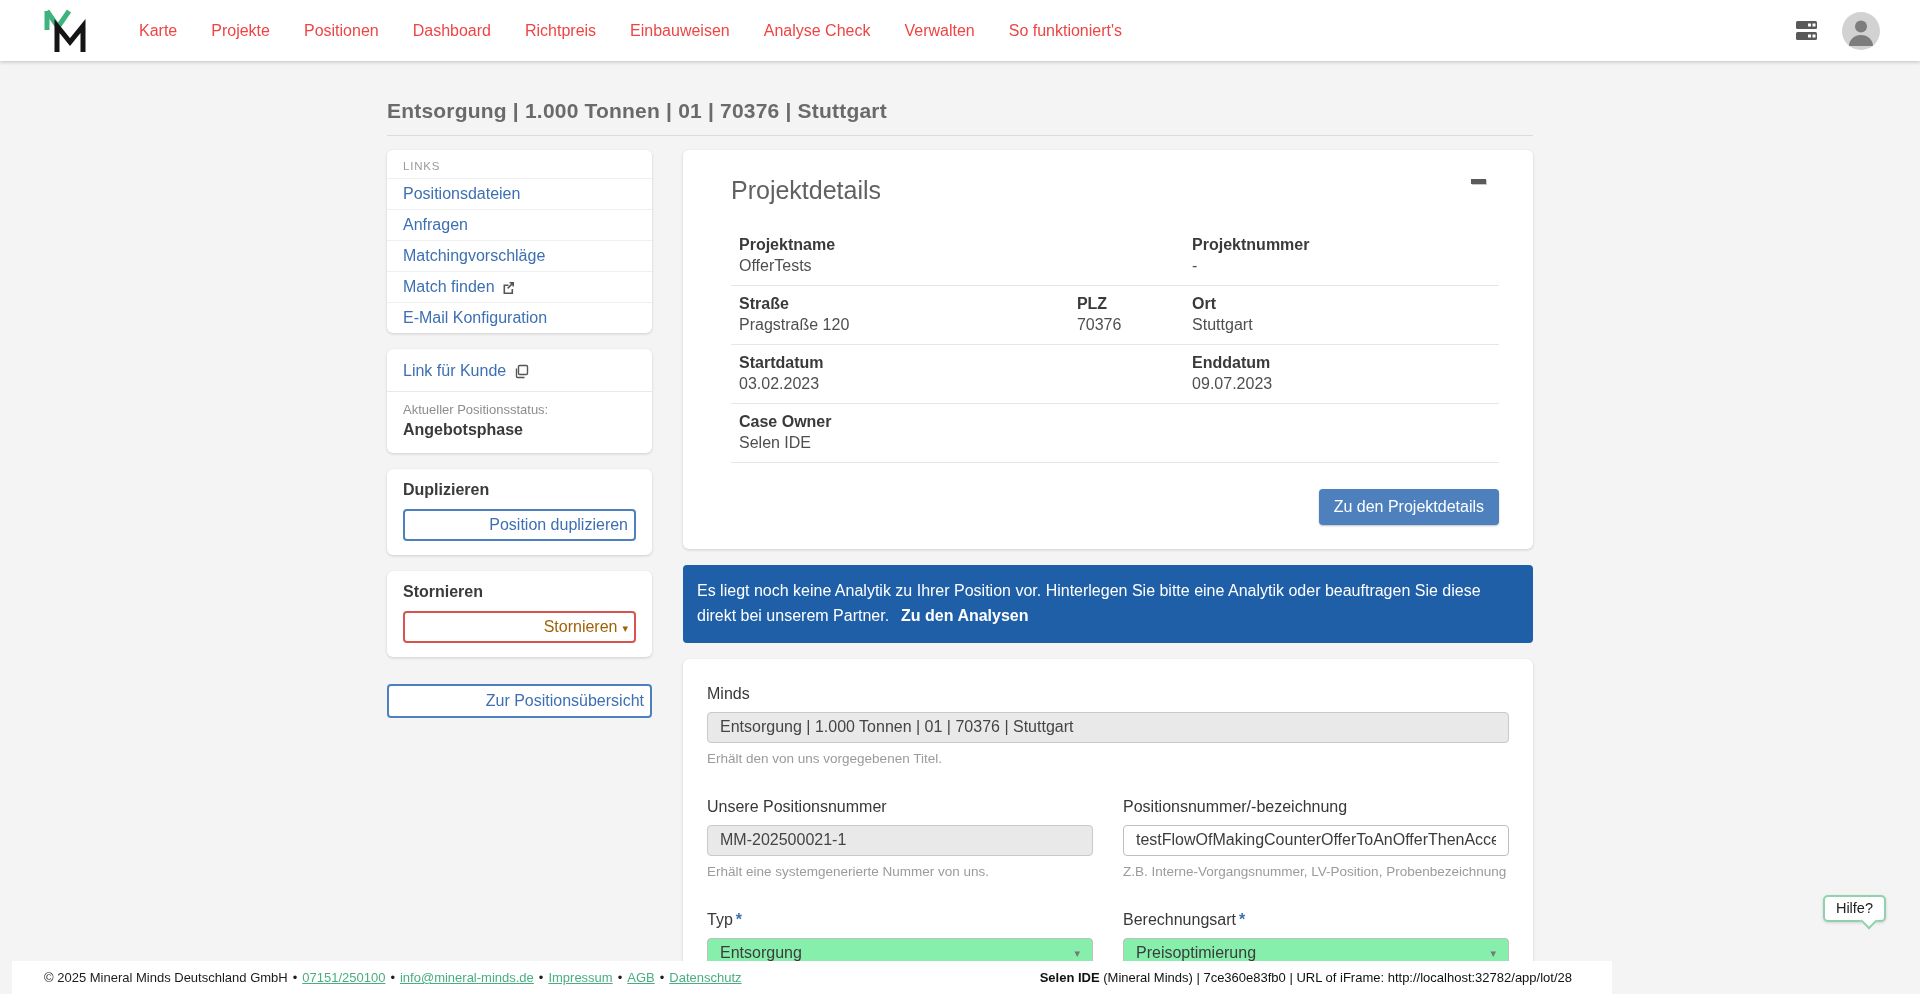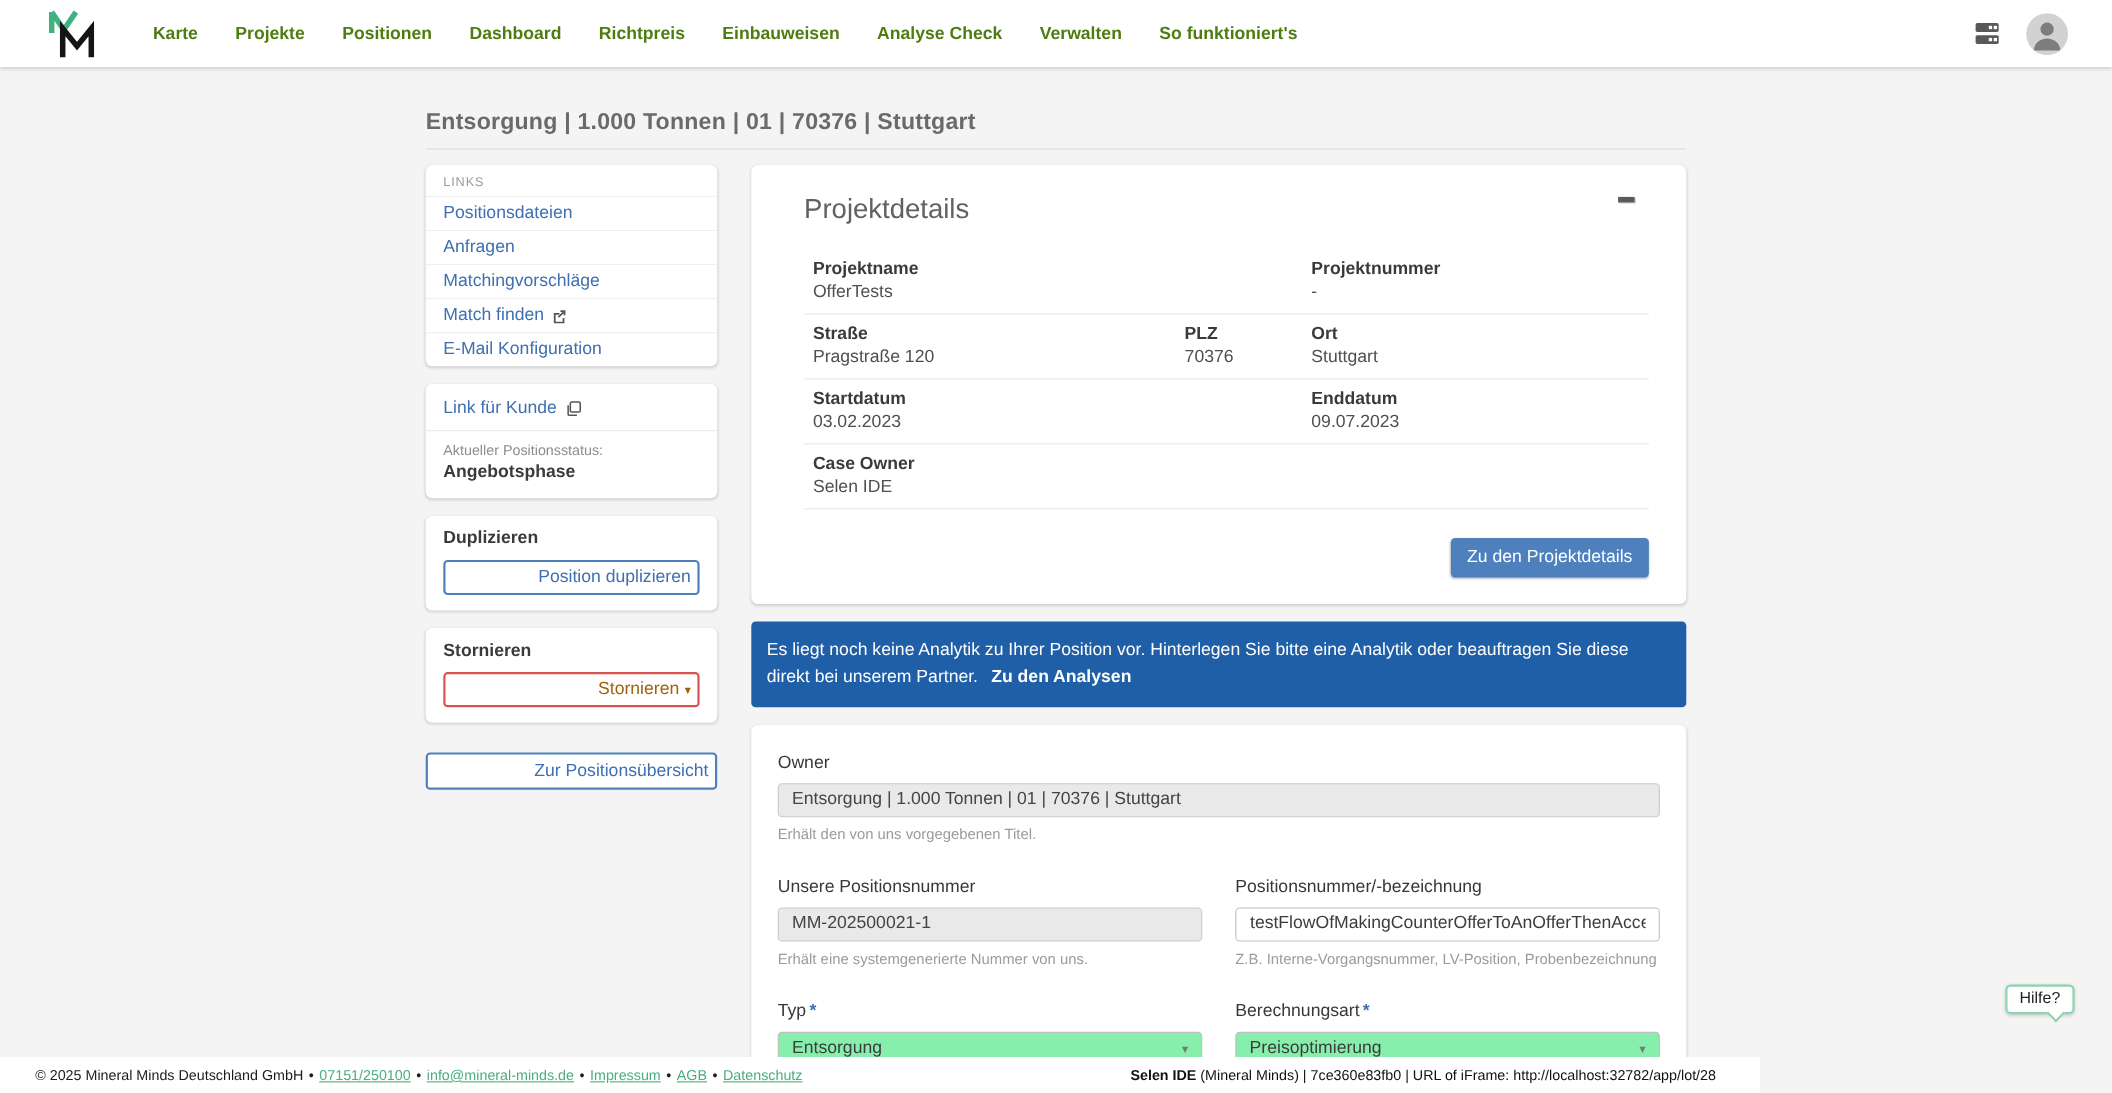--- a/index.html
+++ b/index.html
@@ -14,21 +14,21 @@
   .navbar {
     height: 61px; background: #fff;
     box-shadow: 0 1px 4px rgba(0,0,0,.22);
     display: flex; align-items: center;
     padding: 0 40px 0 43px;
     position: relative; z-index: 20;
   }
   .logo { width: 44px; height: 46px; margin-right: 52px; display: block; }
   .nav-items { display: flex; align-items: center; }
   .nav-item {
-    font-size: 16px; font-weight: 700; color: #4d7c0f;
+    font-size: 16px; font-weight: 400; color: #ef4444;
     text-decoration: none; margin-right: 34px; white-space: nowrap;
     cursor: pointer;
   }
   .nav-spacer { flex: 1; }
   .nav-icon-btn { background: none; border: none; cursor: pointer; display: flex; align-items: center; margin-left: 22px; }
   .avatar-circle {
     width: 38px; height: 38px; border-radius: 50%;
     background: #d2d2d2; overflow: hidden; display: flex; align-items: center; justify-content: center;
   }
   
@@ -119,21 +119,21 @@
   .help-text { font-size: 13.5px; color: #9b9b9b; margin-top: 8px; }
   .form-row { margin-top: 32px; display: grid; grid-template-columns: 1fr 1fr; column-gap: 30px; }
   .select-box {
     width: 100%; height: 31px; border: 1px solid #bfbfbf; border-radius: 4px;
     background: #86efac; display: flex; align-items: center; justify-content: space-between;
     padding: 0 12px; font-size: 16px; color: #3c3c3c; cursor: pointer;
   }
   .select-caret { font-size: 11px; color: #777; }
   
   .footer {
-    position: fixed; left: 0; bottom: 0; width: 1600px; height: 33px;
+    position: fixed; left: 12px; bottom: 0; width: 1600px; height: 33px;
     background: #fff; display: flex; align-items: center;
     padding: 0 40px 0 32px; font-size: 13px; color: #1c1c1c; z-index: 30;
   }
   .footer-left { flex: 1; display: flex; align-items: center; white-space: nowrap; }
   .footer-sep { margin: 0 5px; color: #1c1c1c; }
   .footer-link { color: #4aae80; text-decoration: underline; cursor: pointer; }
   .footer-right { white-space: nowrap; color: #111; }
   .footer-right b { font-weight: 700; }
   
   .help-btn {
@@ -304,21 +304,21 @@
         <div class="project-actions">
           <button class="btn-blue">Zu den Projektdetails</button>
         </div>
       </section>
 
       <section class="banner">
         <span>Es liegt noch keine Analytik zu Ihrer Position vor. Hinterlegen Sie bitte eine Analytik oder beauftragen Sie diese direkt bei unserem Partner.</span><a class="banner-link">Zu den Analysen</a>
       </section>
 
       <section class="card form-card">
-        <div class="form-label">Owner</div>
+        <div class="form-label">Minds</div>
         <input class="text-input" disabled="" value="Entsorgung | 1.000 Tonnen | 01 | 70376 | Stuttgart" style="">
         <div class="help-text">Erhält den von uns vorgegebenen Titel.</div>
 
         <div class="form-row">
           <div>
             <div class="form-label">Unsere Positionsnummer</div>
             <input class="text-input" disabled="" value="MM-202500021-1" style="">
             <div class="help-text">Erhält eine systemgenerierte Nummer von uns.</div>
           </div>
           <div>

